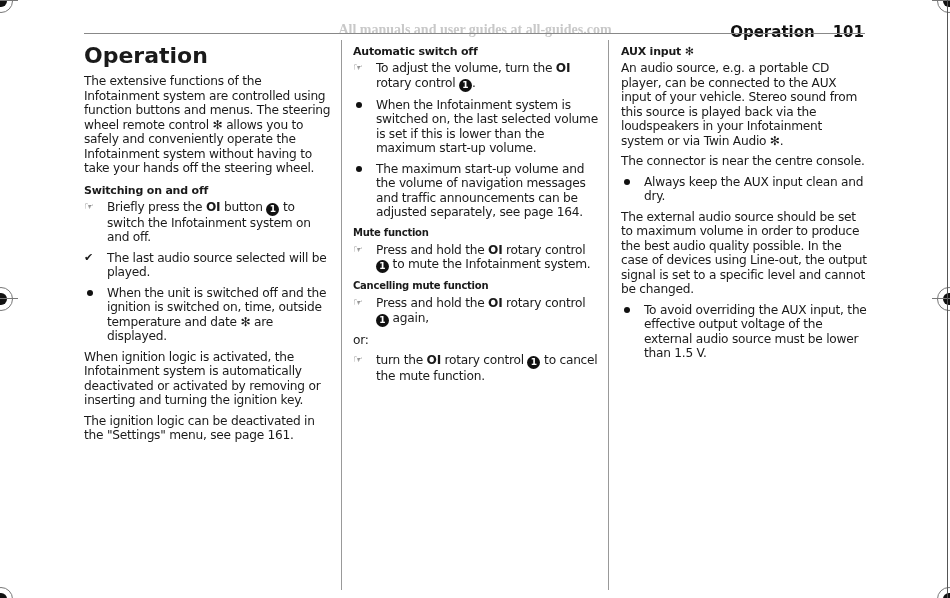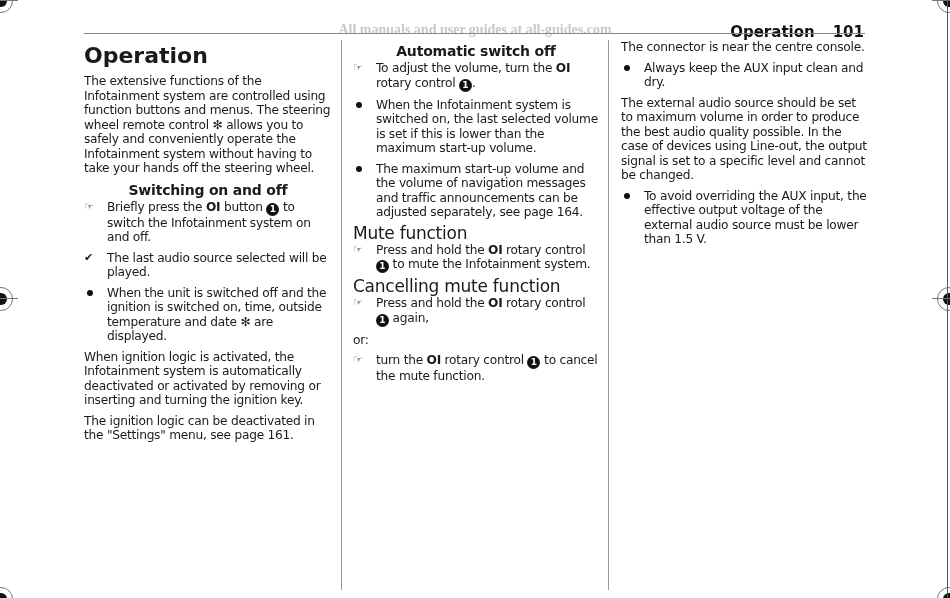--- a/index.html
+++ b/index.html
@@ -7,22 +7,22 @@
          font-family: "DejaVu Sans", sans-serif; color: #1a1a1a; }
   .watermark { position: absolute; left: 0; width: 950px; top: 22px; text-align: center;
                font-family: "Liberation Serif", serif; font-size: 14px; font-weight: bold; color: #c8c8c8; }
   .running-head { position: absolute; right: 86px; top: 23px; font-size: 15px; font-weight: bold; color: #111; }
   .running-head .num { margin-left: 18px; }
   .head-rule { position: absolute; left: 84px; top: 33px; width: 781px; height: 1px; background: #888; }
   .col-rule { position: absolute; top: 40px; width: 1px; height: 550px; background: #999; }
   .col { position: absolute; top: 40px; width: 246px; font-size: 12.2px; line-height: 14.5px; letter-spacing: -0.25px; }
   .col p { margin: 0 0 6px 0; }
   .h1 { font-size: 22px; font-weight: bold; line-height: 28px; margin: 2px 0 4px 0; letter-spacing: 0; }
-  .h2 { font-size: 14px; font-weight: bold; line-height: 17px; margin: 5px 0 1px 0; letter-spacing: -0.2px; text-align: center; }
-  .h3 { font-size: 17px; font-weight: normal; line-height: 14px; margin: 3px 0 3px 0; }
+  .h2 { font-size: 11px; font-weight: bold; line-height: 17px; margin: 5px 0 1px 0; letter-spacing: -0.2px; }
+  .h3 { font-size: 10px; font-weight: bold; line-height: 14px; margin: 3px 0 3px 0; }
   .item { position: relative; padding-left: 23px; margin: 0 0 6px 0; }
   .item .mark { position: absolute; left: 0; top: 0; width: 20px; font-size: 11px; }
   .bullet-dot { display: inline-block; width: 6px; height: 6px; border-radius: 50%; background: #111; margin: 4px 0 0 3px; }
   .hand { font-size: 11px; color: #333; }
   .check { font-size: 13px; }
   .circ1 { display: inline-block; width: 13px; height: 13px; border-radius: 50%; background: #111; color: #fff;
            font-size: 9px; font-weight: bold; line-height: 13px; text-align: center; vertical-align: -1px; letter-spacing: 0; }
   .snow { font-weight: bold; }
   .reg { position: absolute; width: 22px; height: 22px; border: 1px solid #777; border-radius: 50%; }
   .reg::before { content: ""; position: absolute; left: 5px; top: 5px; width: 12px; height: 12px; border-radius: 50%; background: #111; }
@@ -99,20 +99,22 @@
     <span>Press and hold the </span><b>OI</b><span> rotary control </span><span class="circ1">1</span><span> again,</span>
   </div>
   <p>or:</p>
   <div class="item">
     <span class="mark hand">☞</span>
     <span>turn the </span><b>OI</b><span> rotary control </span><span class="circ1">1</span><span> to cancel the mute function.</span>
   </div>
 </div>
 
 <div class="col" style="left:621px; width:246px;">
+  <div class="h2" style="margin-top:3px;"><span>AUX input </span><span class="snow">✻</span></div>
+  <p><span>An audio source, e.g. a portable CD player, can be connected to the AUX input of your vehicle. Stereo sound from this source is played back via the loudspeakers in your Infotainment system or via Twin Audio </span><span class="snow">✻</span><span>.</span></p>
   <p>The connector is near the centre console.</p>
   <div class="item">
     <span class="mark"><span class="bullet-dot"></span></span>
     <span>Always keep the AUX input clean and dry.</span>
   </div>
   <p>The external audio source should be set to maximum volume in order to produce the best audio quality possible. In the case of devices using Line-out, the output signal is set to a specific level and cannot be changed.</p>
   <div class="item">
     <span class="mark"><span class="bullet-dot"></span></span>
     <span>To avoid overriding the AUX input, the effective output voltage of the external audio source must be lower than 1.5 V.</span>
   </div>

